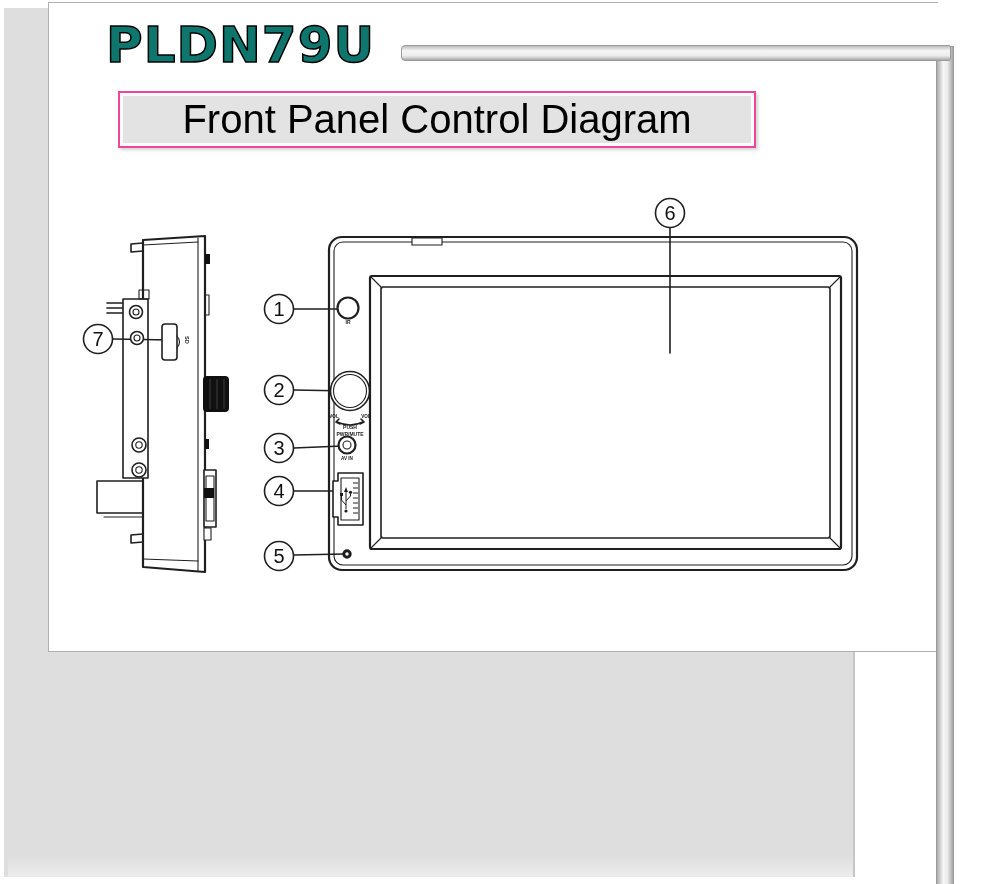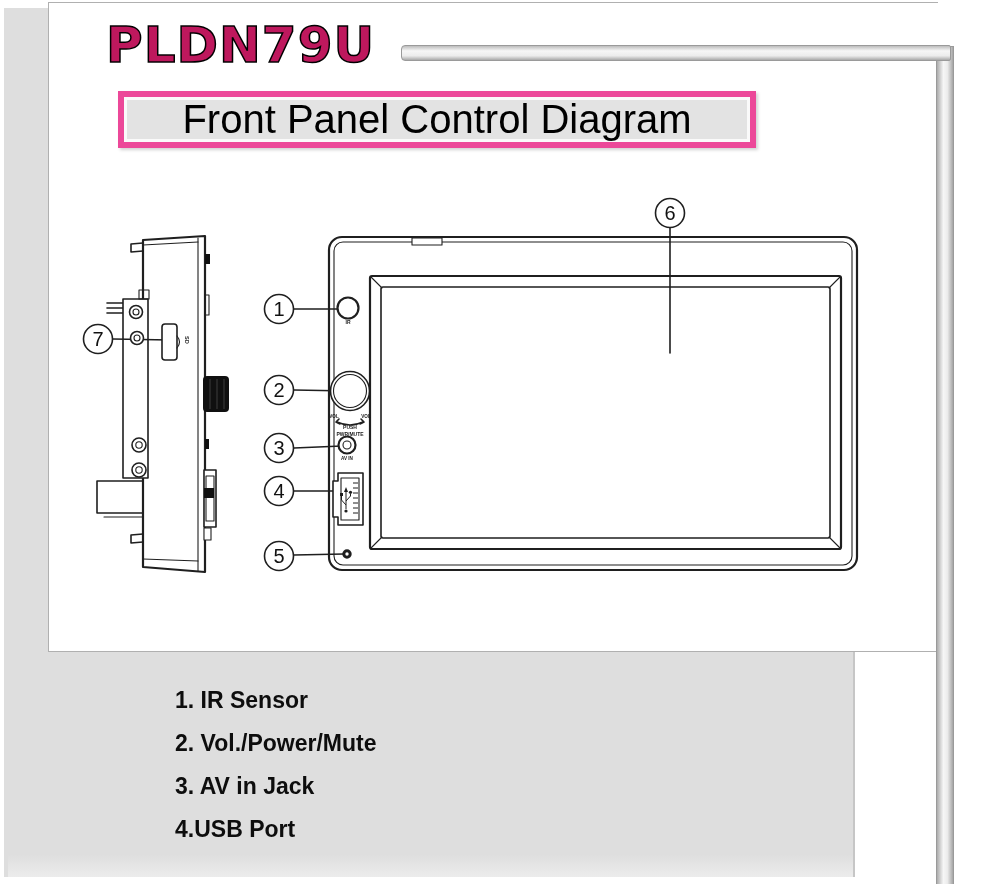--- a/index.html
+++ b/index.html
@@ -11,24 +11,24 @@
         border-right:2px solid #c6c6c6;z-index:1;}
   .content-panel{position:absolute;left:48px;top:2px;width:890px;height:650px;background:#fff;
         border:1px solid #b0b0b0;border-right:none;box-sizing:border-box;z-index:2;}
   .hbar{position:absolute;left:401px;top:45px;width:550px;height:16px;
         background:linear-gradient(180deg,#bdbdbd 0%,#f6f6f6 35%,#ececec 70%,#a9a9a9 100%);
         border:1px solid #9a9a9a;border-radius:4px 2px 2px 4px;box-sizing:border-box;z-index:6;}
   .vbar{position:absolute;left:936px;top:46px;width:18px;height:838px;
         background:linear-gradient(90deg,#ababab 0%,#f6f6f6 40%,#ececec 65%,#a5a5a5 100%);
         border:1px solid #9a9a9a;border-bottom:none;box-sizing:border-box;z-index:5;}
   .brand{position:absolute;left:106px;top:16px;font-family:"DejaVu Sans",sans-serif;
-        font-weight:bold;font-size:50px;letter-spacing:1px;color:#be185d;
+        font-weight:bold;font-size:50px;letter-spacing:1px;color:#0f766e;
         -webkit-text-stroke:1.5px #000;z-index:7;white-space:nowrap;}
   .heading-box{position:absolute;left:118px;top:91px;width:638px;height:57px;background:#e3e3e3;
-        border:6px solid #ec4899;box-shadow:2px 2px 3px rgba(0,0,0,.18), inset 0 0 0 3px #fafafa;
+        border:2px solid #ec4899;box-shadow:2px 2px 3px rgba(0,0,0,.18), inset 0 0 0 3px #fafafa;
         display:flex;align-items:center;justify-content:center;box-sizing:border-box;z-index:7;}
   .heading-box span{font-size:40px;color:#000;white-space:nowrap;}
   .diagram{position:absolute;left:0;top:150px;z-index:8;}
   .legend-col{position:absolute;z-index:9;}
   .legend-col.c1{left:175px;top:687px;}
   .legend-col.c2{left:475px;top:687px;}
   .legend-item{font-weight:bold;font-size:23px;color:#0d0d0d;line-height:26px;
         margin-bottom:17px;white-space:nowrap;}
   
   .ln{fill:none;stroke:#1f1f1f;stroke-width:1.6;stroke-linejoin:round;stroke-linecap:round;}
@@ -212,20 +212,14 @@
         <circle class="ln wfill" stroke-width="2" cx="670" cy="213" r="14.5"></circle>
         <text x="670" y="220">6</text>
       </g>
       <g>
         <circle class="ln wfill" stroke-width="2" cx="98" cy="339" r="14.5"></circle>
         <text x="98" y="346">7</text>
       </g>
     </g>
   </svg>
 
-  <div class="legend-col c1">
-    <div class="legend-item">1. IR Sensor</div>
-    <div class="legend-item">2. Vol./Power/Mute</div>
-    <div class="legend-item">3. AV in Jack</div>
-    <div class="legend-item">4.USB Port</div>
-  </div>
 
 </div>
 
 </body></html>

